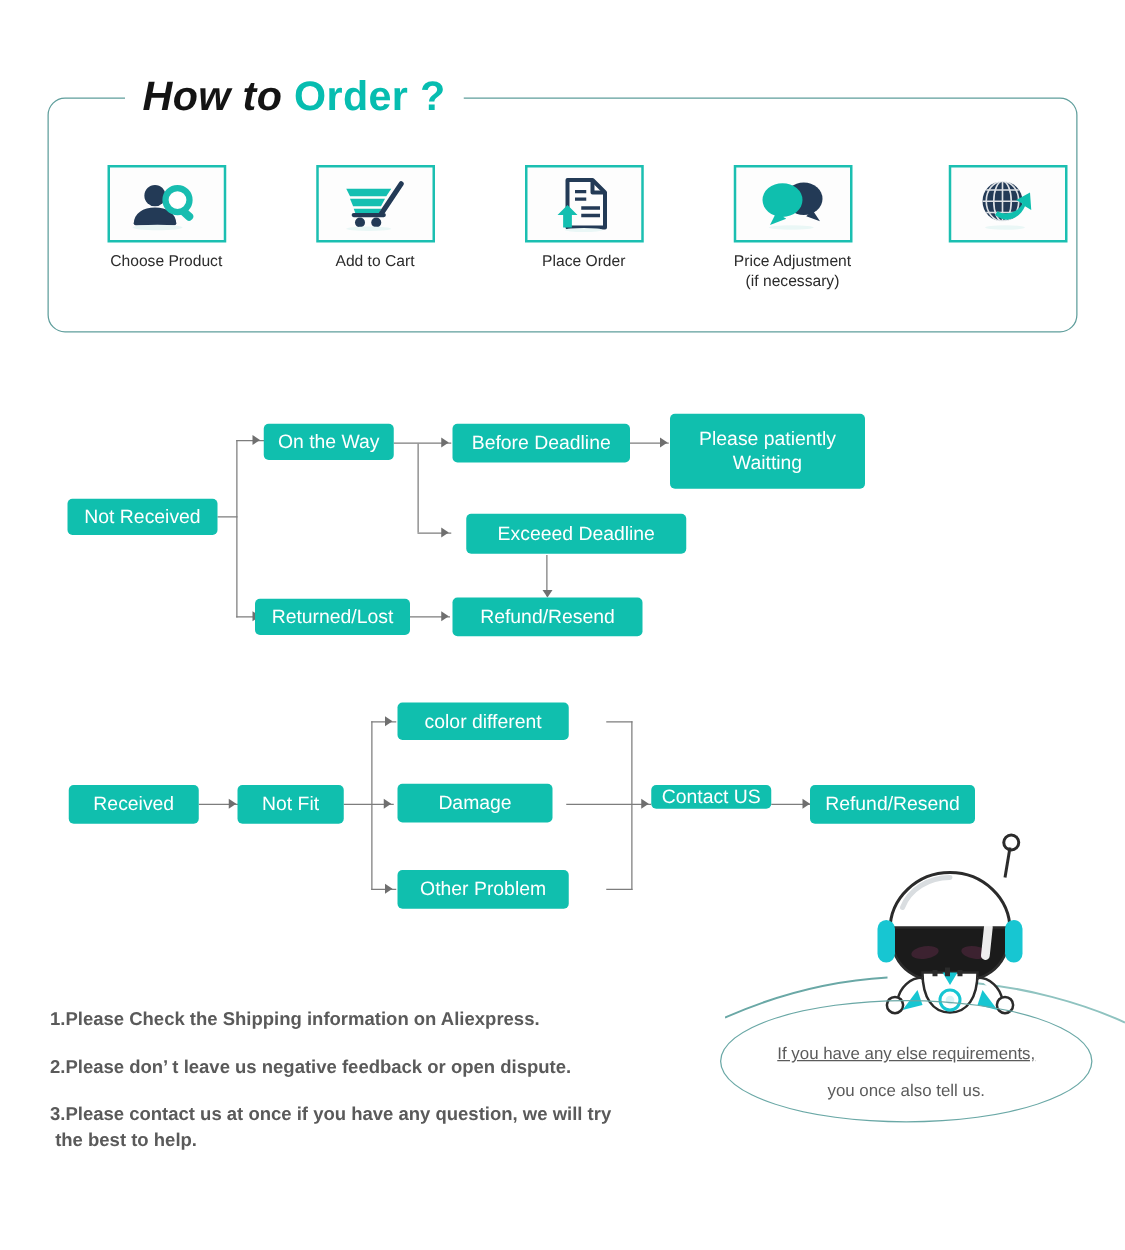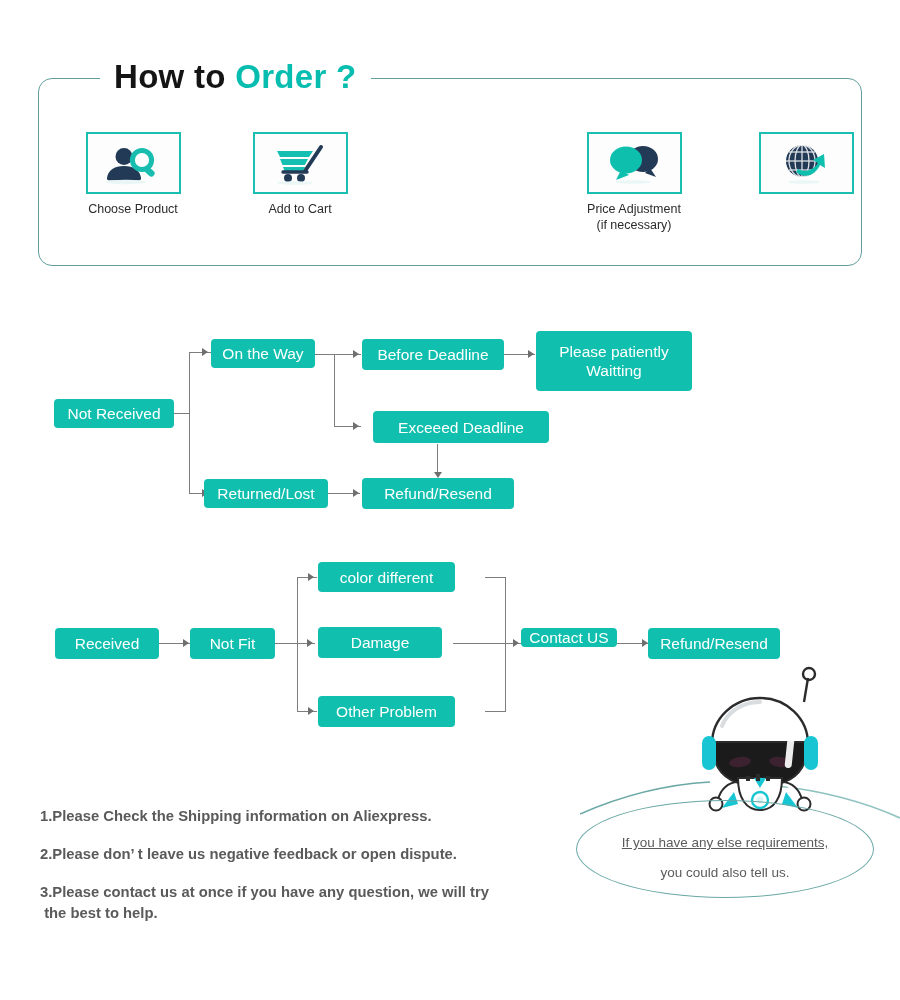--- a/index.html
+++ b/index.html
@@ -18,21 +18,21 @@
     position:absolute;left:38px;top:78px;width:824px;height:188px;
     border:1.6px solid #5f9e9c;border-radius:14px;
     box-sizing:border-box;
   }
   .header-title{
     position:absolute;left:100px;top:52px;
     background:#ffffff;padding:0 14px;
     font-size:33px;font-weight:bold;line-height:50px;
     letter-spacing:.3px;white-space:nowrap;
   }
-  .ht-black{color:#141414;}
+  .ht-black{color:#141414;font-style:italic;}
   .ht-accent{color:#07bdb0;}
 
   
   .steps{position:absolute;left:38px;top:132px;width:824px;height:120px;}
   .step{position:absolute;text-align:center;}
   .step-box{
     width:95px;height:62px;margin:0 auto;
     border:2px solid #1bbfb1;background:#fdfdfd;
     box-sizing:border-box;position:relative;overflow:hidden;
   }
@@ -121,20 +121,37 @@
           <circle cx="17" cy="37" r="4" fill="#233a56"></circle>
           <circle cx="30" cy="37" r="4" fill="#233a56"></circle>
           <ellipse cx="24" cy="42" rx="18" ry="1.8" fill="#eaf7f6"></ellipse>
         </svg>
       </div>
       <div class="step-label">
         <span>Add to Cart</span>
       </div>
     </div>
 
+    <div class="step" style="left:353px;top:0;width:152px;">
+      <div class="step-box">
+        <svg width="54" height="46" viewBox="0 0 54 46">
+          <path d="M14 4h20l10 10v28H14z" fill="none" stroke="#233a56" stroke-width="3.2" stroke-linejoin="round"></path>
+          <path d="M34 4v10h10" fill="none" stroke="#233a56" stroke-width="3.2" stroke-linejoin="round"></path>
+          <rect x="20" y="12" width="9" height="2.6" fill="#233a56"></rect>
+          <rect x="20" y="18" width="9" height="2.6" fill="#233a56"></rect>
+          <rect x="25" y="25" width="15" height="2.8" fill="#233a56"></rect>
+          <rect x="25" y="31" width="15" height="2.8" fill="#233a56"></rect>
+          <path d="M14 24 L6 32 L10.5 32 L10.5 42 L17.5 42 L17.5 32 L22 32 Z" fill="#14bfb1"></path>
+          <ellipse cx="27" cy="44" rx="15" ry="1.6" fill="#eaf7f6"></ellipse>
+        </svg>
+      </div>
+      <div class="step-label">
+        <span>Place  Order</span>
+      </div>
+    </div>
 
     <div class="step" style="left:520px;top:0;width:152px;">
       <div class="step-box">
         <svg width="58" height="42" viewBox="0 0 58 42">
           <ellipse cx="38" cy="17" rx="15" ry="13" fill="#233a56"></ellipse>
           <path d="M45 26 l6 9 -11 -4z" fill="#233a56"></path>
           <ellipse cx="21" cy="18" rx="16" ry="13.5" fill="#0fbfae"></ellipse>
           <path d="M16 28 l-5 10 13 -5z" fill="#0fbfae"></path>
           <ellipse cx="28" cy="40" rx="18" ry="1.8" fill="#eaf7f6"></ellipse>
         </svg>
@@ -267,16 +284,16 @@
 
   <div class="notes">
     <div class="note">1.Please Check the Shipping information on Aliexpress.</div>
     <div class="note">2.Please don’ t leave us negative feedback or open dispute.</div>
     <div class="note">3.Please contact us at once if you have any question, we will try
  the best to help.</div>
   </div>
 
   <div class="bubble">
     <div class="bubble-line bl1">If you have any else requirements,</div>
-    <div class="bubble-line bl2">you could also tell us.</div>
+    <div class="bubble-line bl2">you once also tell us.</div>
   </div>
 
 </div>
 
 </body></html>

